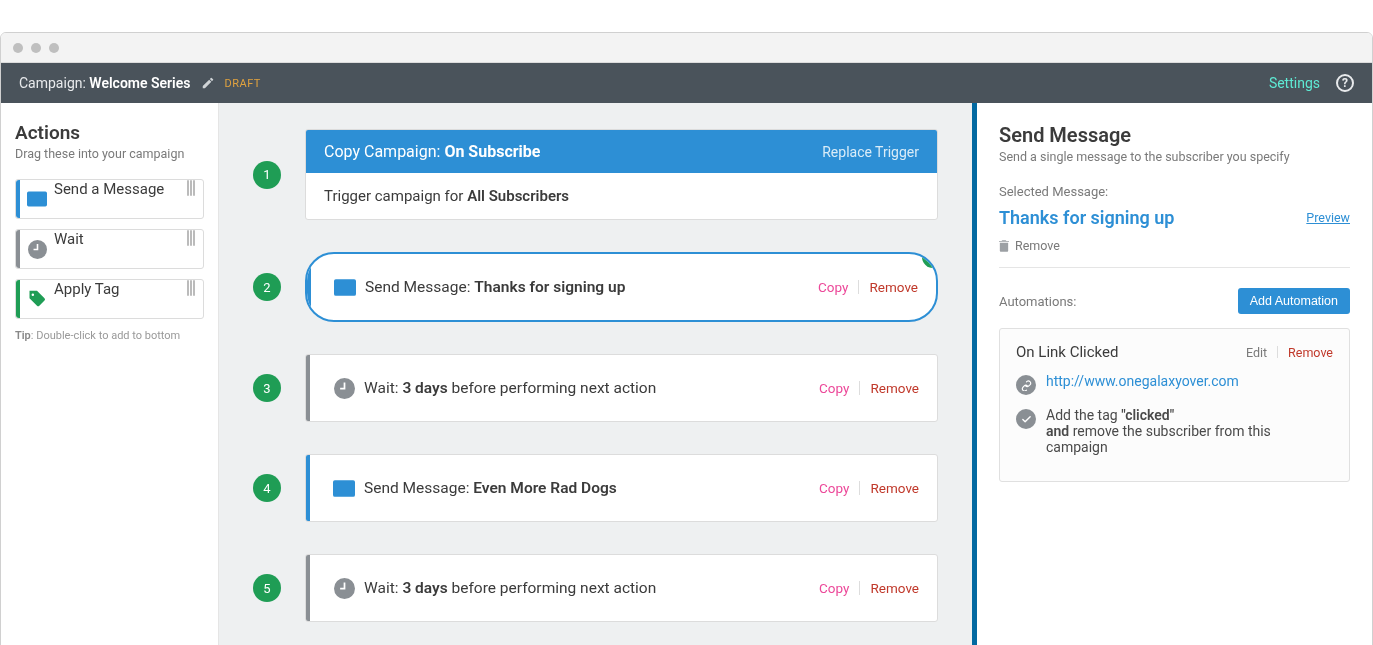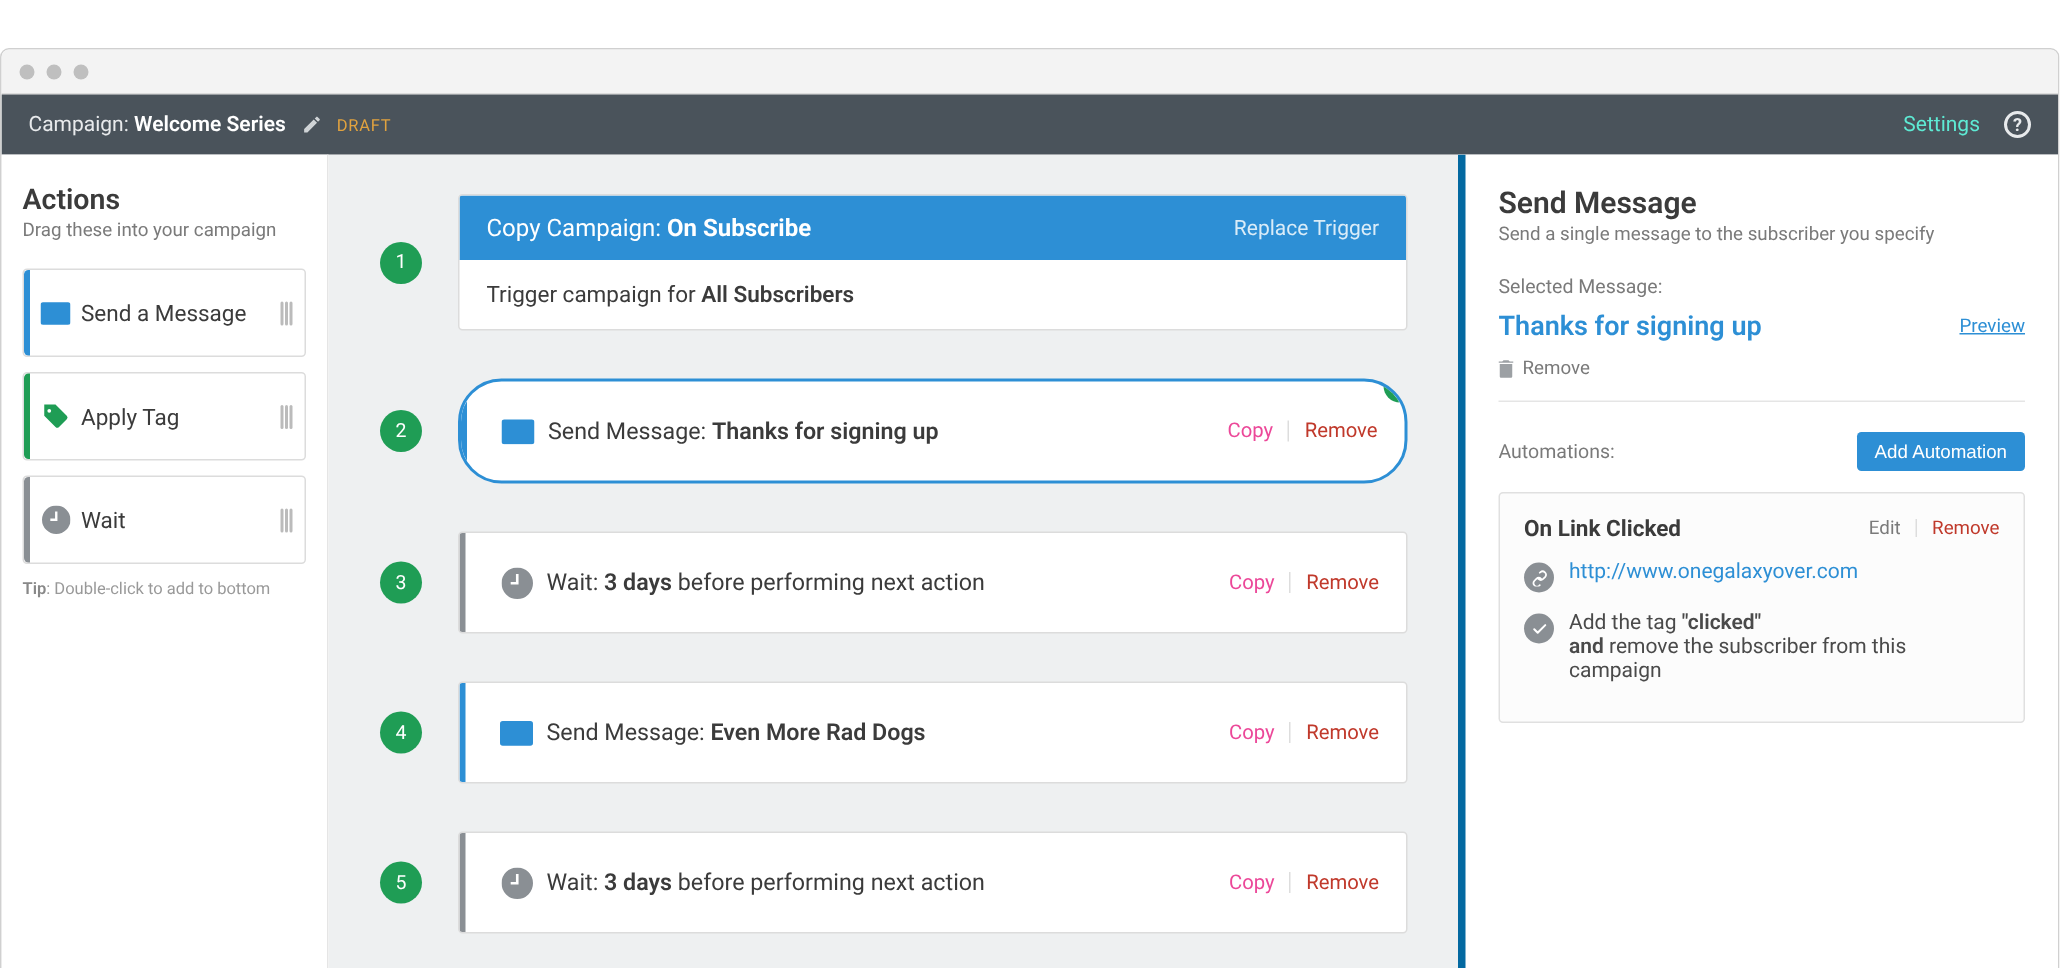--- a/index.html
+++ b/index.html
@@ -23,21 +23,21 @@
   .help-circle { width: 18px; height: 18px; border-radius: 50%; border: 2px solid #e8eaec; display: flex; align-items: center; justify-content: center; font-size: 12px; font-weight: bold; color: #e8eaec; }
   .body {
     flex: 1; display: flex; overflow: hidden;
   }
   .sidebar-left {
     width: 218px; background: #fff; border-right: 1px solid #e5e5e5; padding: 18px 14px;
   }
   .sidebar-left h2 { font-size: 19px; color: #3b3b3b; font-weight: 600; margin-bottom: 2px;}
   .sidebar-left .sub { font-size: 12.5px; color: #7a7a7a; margin-bottom: 18px; }
   .action-item {
-    border: 1px solid #dcdcdc; border-radius: 3px; height: 59px; display: flex; align-items: center; padding: 0 8px 0 0; margin-bottom: 10px; cursor: grab; background: #fff;
+    border: 1px solid #dcdcdc; border-radius: 3px; height: 40px; display: flex; padding: 0 8px 0 0; margin-bottom: 10px; cursor: grab; background: #fff;
   }
   .action-item .bar { width: 4px; height: 100%; border-top-left-radius: 3px; border-bottom-left-radius: 3px;}
   .action-item .icon-wrap { width: 34px; display:flex; align-items:center; justify-content:center; }
   .action-item .label { flex: 1; font-size: 15px; color: #3b3b3b; }
   .action-item .grip { color: #bbb; display:flex; gap:1px;}
   .action-item .grip span { display:inline-block; width:2px; height:16px; background:#bbb; border-radius:1px;}
   .tip { font-size: 11px; color: #999; margin-top: 6px; }
   .tip b { color:#888; font-weight:600;}
   .canvas {
     flex: 1; background: #eef0f1; padding: 26px 34px; overflow-y: auto;
@@ -80,21 +80,21 @@
   .sel-msg-row { display:flex; align-items:center; justify-content:space-between; margin-bottom:10px;}
   .sel-msg-row .msg-name { font-size:18px; font-weight:600; color:#2d8fd5;}
   .sel-msg-row .preview { font-size:12.5px; color:#2d8fd5; text-decoration:underline; cursor:pointer;}
   .remove-msg-row { display:flex; align-items:center; gap:6px; font-size:12.5px; color:#7a7a7a; margin-bottom:14px; cursor:pointer;}
   .hr { height:1px; background:#e5e5e5; margin:6px 0 20px;}
   .auto-head { display:flex; align-items:center; justify-content:space-between; margin-bottom:14px;}
   .auto-head .label{ font-size:13px; color:#7a7a7a;}
   .btn-primary { background:#2d8fd5; color:#fff; border:none; border-radius:3px; padding:6px 12px; font-size:12.5px; cursor:pointer;}
   .auto-card { border:1px solid #e0e0e0; border-radius:3px; padding:14px 16px; background:#fcfcfc;}
   .auto-card-head{ display:flex; align-items:center; justify-content:space-between; margin-bottom:12px;}
-  .auto-card-head .title{ font-size:15px; font-weight:700; color:#3b3b3b;}
+  .auto-card-head .title{ font-size:15px; font-weight:400; color:#3b3b3b;}
   .auto-card-head .links{ display:flex; gap:10px; align-items:center; font-size:12.5px;}
   .auto-card-head .sep{ width:1px; height:12px; background:#ddd;}
   .auto-card-head .edit{ color:#7a7a7a; cursor:pointer;}
   .auto-card-head .remove{ color:#c0392b; cursor:pointer;}
   .auto-row{ display:flex; gap:10px; align-items:flex-start; margin-bottom:12px; font-size:14px; color:#4a4a4a;}
   .auto-row .bullet{ width:20px; height:20px; border-radius:50%; background:#8a8f94; display:flex; align-items:center; justify-content:center; flex-shrink:0; margin-top:2px;}
   .auto-row .bullet svg{ width:11px; height:11px; fill:#fff;}
   .auto-row a{ color:#2d8fd5; text-decoration:none;}
   .auto-row .tagtxt b{ font-weight:600;}
   svg.mail{ fill:#2d8fd5;}
@@ -145,42 +145,42 @@
         </div>
         <div class="label">Send a Message</div>
         <div class="grip">
             <span></span>
             <span></span>
             <span></span>
           </div>
       </div>
 
       <div class="action-item">
+        <div class="bar" style="background:#8a8f94"></div>
+        <div class="icon-wrap">
+          <svg class="clock" width="19" height="19" viewBox="0 0 24 24">
+              <path d="M12 0a12 12 0 1 0 0 24 12 12 0 0 0 0-24zm1 13h-6v-2h4V5h2v8z"></path>
+            </svg>
+        </div>
+        <div class="label">Wait</div>
+        <div class="grip">
+            <span></span>
+            <span></span>
+            <span></span>
+          </div>
+      </div>
+
+      <div class="action-item">
         <div class="bar" style="background:#1f9d55"></div>
         <div class="icon-wrap">
           <svg class="tag" width="20" height="20" viewBox="0 0 24 24">
               <path d="M21 11l-9-9H3v9l9 9a2 2 0 0 0 2.8 0L21 13.8a2 2 0 0 0 0-2.8zM7 8.5A1.5 1.5 0 1 1 7 5.5a1.5 1.5 0 0 1 0 3z"></path>
             </svg>
         </div>
         <div class="label">Apply Tag</div>
-        <div class="grip">
-            <span></span>
-            <span></span>
-            <span></span>
-          </div>
-      </div>
-
-      <div class="action-item">
-        <div class="bar" style="background:#8a8f94"></div>
-        <div class="icon-wrap">
-          <svg class="clock" width="19" height="19" viewBox="0 0 24 24">
-              <path d="M12 0a12 12 0 1 0 0 24 12 12 0 0 0 0-24zm1 13h-6v-2h4V5h2v8z"></path>
-            </svg>
-        </div>
-        <div class="label">Wait</div>
         <div class="grip">
             <span></span>
             <span></span>
             <span></span>
           </div>
       </div>
 
       <div class="tip"><b>Tip</b><span>: Double-click to add to bottom</span></div>
     </div>
 

